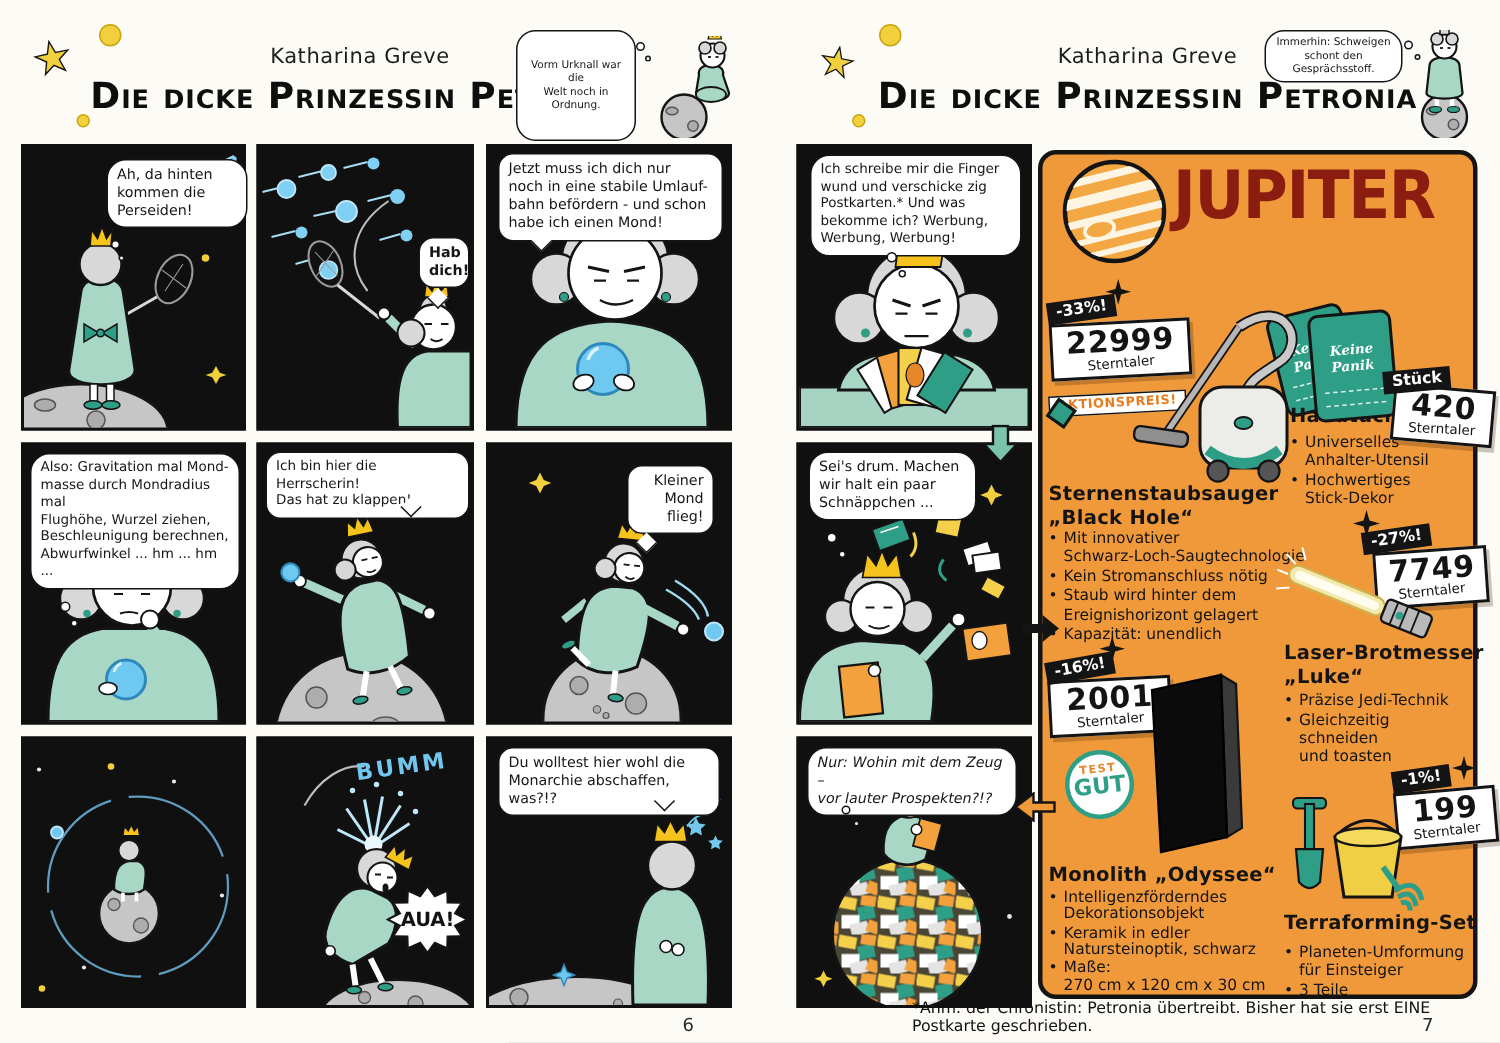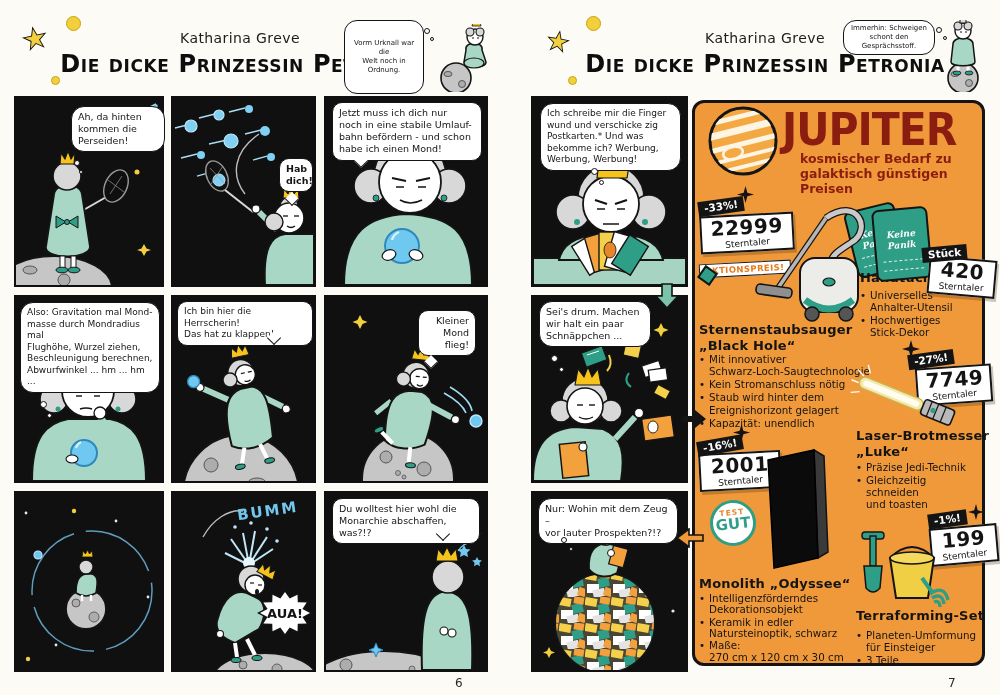--- a/index.html
+++ b/index.html
@@ -497,21 +497,21 @@
         <circle cx="50" cy="150" r="4" fill="#fff" stroke="#141414" stroke-width="1.1"></circle>
       </g>
     </svg>
     <div class="bubble thought" style="left:6px;top:4px;width:112px;font-size:9.5px;">Sei's drum. Machen
 wir halt ein paar
 Schnäppchen ...</div>
     <div class="tdot" style="left:18px;top:58px;width:7px;height:7px;"></div>
     <div class="tdot" style="left:26px;top:70px;width:5px;height:5px;"></div>
   </div>
 
-  <div class="panel" style="left:531px;top:491px;width:157px;height:181px;">
+  <div class="panel" style="left:531px;top:491px;width:157px;height:181px;font-style:italic;">
     <svg viewBox="0 0 153 177">
       <defs>
         <pattern id="ppat" width="26" height="26" patternUnits="userSpaceOnUse">
           <rect width="26" height="26" fill="#4a4636"></rect>
           <rect x="0" y="1" width="12" height="8" fill="#f5d04a" transform="rotate(10 6 5)"></rect>
           <rect x="13" y="7" width="11" height="9" fill="#2f9e86" transform="rotate(-12 18 11)"></rect>
           <rect x="2" y="13" width="12" height="9" fill="#ffffff"></rect>
           <rect x="15" y="0" width="10" height="7" fill="#f2a13c" transform="rotate(8 20 3)"></rect>
           <rect x="8" y="18" width="12" height="8" fill="#e4e4e4" transform="rotate(-14 14 22)"></rect>
           <rect x="19" y="17" width="8" height="8" fill="#f2a13c" transform="rotate(20 23 21)"></rect>
@@ -551,22 +551,20 @@
     <g clip-path="url(#jclip)">
       <rect x="-6" y="10" width="90" height="5" fill="#fdf4e2" transform="rotate(-14 37 37)"></rect>
       <rect x="-6" y="22" width="90" height="7" fill="#fdf4e2" transform="rotate(-14 37 37)"></rect>
       <rect x="-6" y="37" width="90" height="5" fill="#fdf4e2" transform="rotate(-14 37 37)"></rect>
       <rect x="-6" y="50" width="90" height="4" fill="#fdf4e2" transform="rotate(-14 37 37)"></rect>
       <rect x="-6" y="60" width="90" height="4" fill="#fdf4e2" transform="rotate(-14 37 37)"></rect>
       <ellipse cx="27" cy="49" rx="10" ry="6" fill="#f4a844" stroke="#fdf4e2" stroke-width="2.5" transform="rotate(-14 27 49)"></ellipse>
     </g>
   </svg>
   <div class="brand" style="left:782px;top:110px;z-index:2;">JUPITER</div>
-  <div class="tagline" style="left:800px;top:151px;z-index:2;">kosmischer Bedarf zu
-galaktisch günstigen Preisen</div>
 
   <div class="sparkle" style="left:737px;top:186px;width:17px;height:17px;z-index:3;"></div>
   <div class="chip" style="left:698px;top:199px;transform:rotate(-8deg);">-33%!</div>
   <div class="tag" style="left:700px;top:214px;width:74px;transform:rotate(-3deg);">
     <span class="tag-num">22999</span>
     <span class="tag-cur">Sterntaler</span>
   </div>
   <div class="action" style="left:699px;top:262px;transform:rotate(-3deg);">AKTIONSPREIS!</div>
   <svg class="abs" style="left:742px;top:192px;z-index:2;" width="135" height="136" viewBox="0 0 135 136">
     <path d="M84,26 C116,4 130,38 110,50 C98,58 90,62 88,72" fill="none" stroke="#141414" stroke-width="7.5"></path>
@@ -724,16 +722,17 @@
   <svg class="arrow" style="left:655px;top:283px;" width="24" height="26" viewBox="0 0 24 26">
     <path d="M7,1 h10 v12 h6 l-11,12 -11,-12 h6 z" fill="#7cc3ab" stroke="#141414" stroke-width="1.6"></path>
   </svg>
   <svg class="arrow" style="left:681px;top:409px;" width="26" height="20" viewBox="0 0 26 20">
     <path d="M1,7 h13 v-6 l11,9 -11,9 v-6 h-13 z" fill="#141414"></path>
   </svg>
   <svg class="arrow" style="left:676px;top:528px;" width="28" height="20" viewBox="0 0 28 20">
     <path d="M27,7 h-14 v-6 l-12,9 12,9 v-6 h14 z" fill="#f0993a" stroke="#141414" stroke-width="1.6"></path>
   </svg>
 
+  <div class="footnote" style="left:608px;top:666px;width:382px;">*Anm. der Chronistin: Petronia übertreibt. Bisher hat sie erst EINE Postkarte geschrieben.</div>
   <div class="pagenum" style="left:455px;top:676px;">6</div>
   <div class="pagenum" style="left:948px;top:676px;">7</div>
 
 </div>
 
 </body></html>

